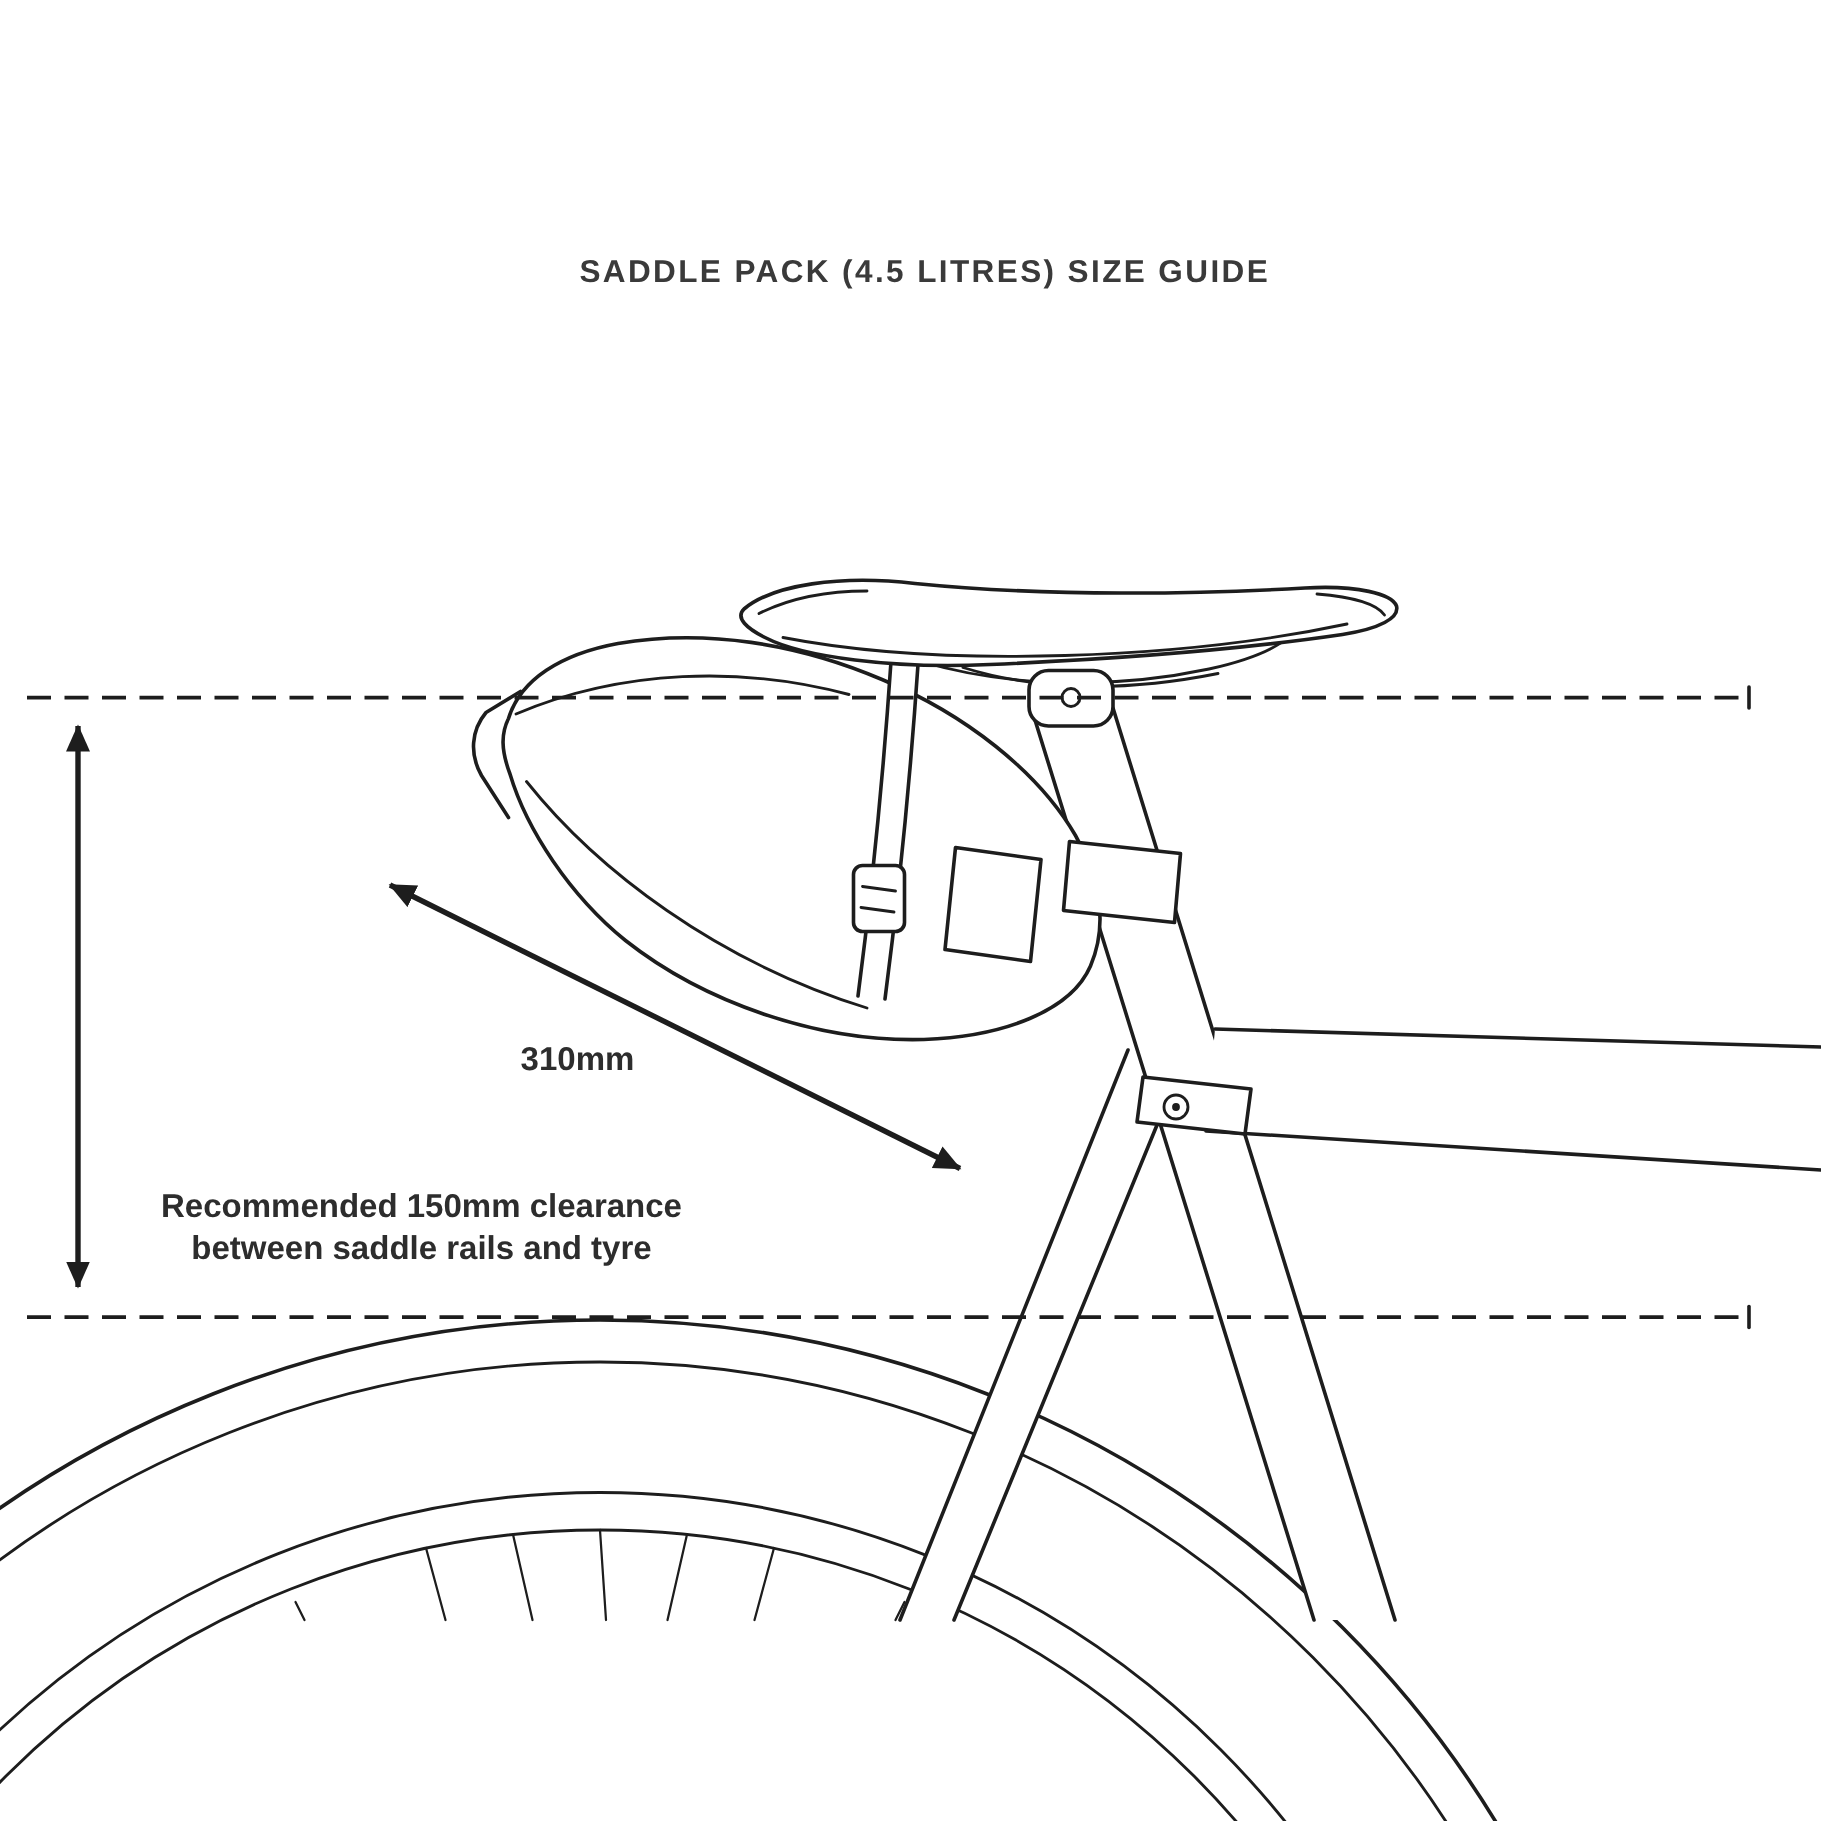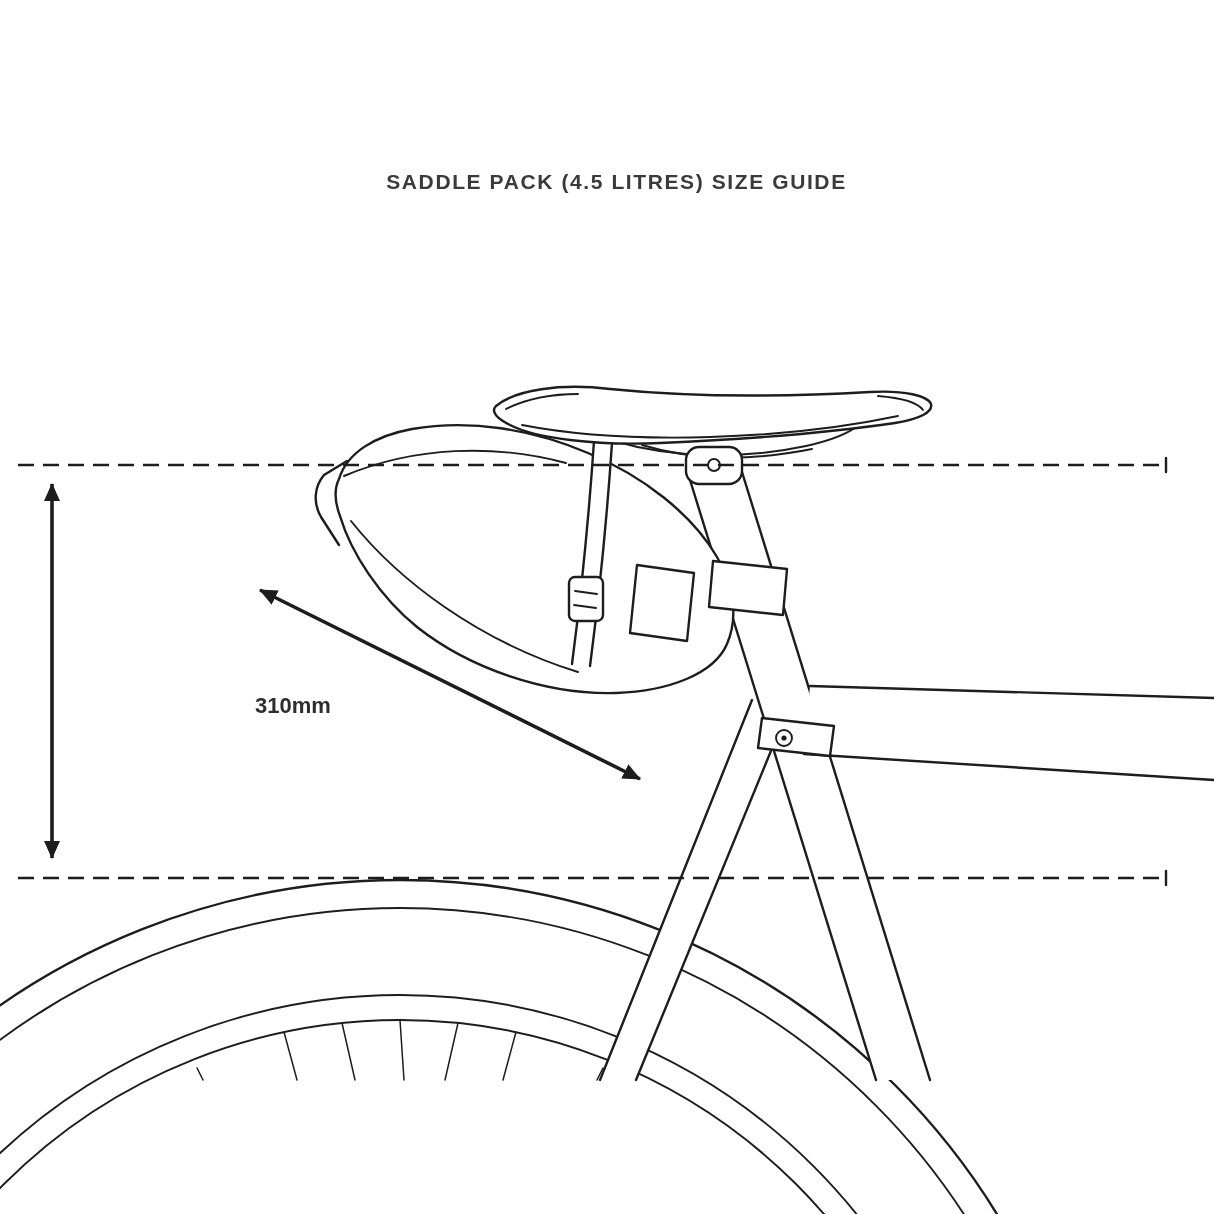--- a/index.html
+++ b/index.html
@@ -33,21 +33,21 @@
   .page-title{
     position:absolute;left:0;right:0;top:170px;
     text-align:center;
     font-size:21px;font-weight:600;
     letter-spacing:1.6px;
     color:var(--text,#3a3a3a);
     padding-left:19px;
   }
   .measure-label{
     position:absolute;
-    text-align:left;
+    text-align:center;
     font-size:22px;font-weight:700;
     line-height:28px;
     color:#2d2d2d;
   }
   .bag-length-label{left:255px;top:692px;width:260px;}
   .clearance-label{left:58px;top:790px;width:446px;}
 </style>
 </head>
 <body>
 
@@ -154,15 +154,17 @@
     <line class="ln arrow" x1="260" y1="590" x2="640" y2="779" marker-start="url(#ah)" marker-end="url(#ah)"></line>
   </svg>
 
   <div class="page-title">SADDLE PACK (4.5 LITRES) SIZE GUIDE</div>
 
   <div class="measure-label bag-length-label">
     <div>310mm</div>
   </div>
 
   <div class="measure-label clearance-label">
+    <div>Recommended 150mm clearance</div>
+    <div>between saddle rails and tyre</div>
   </div>
 
 </div>
 
 </body></html>

